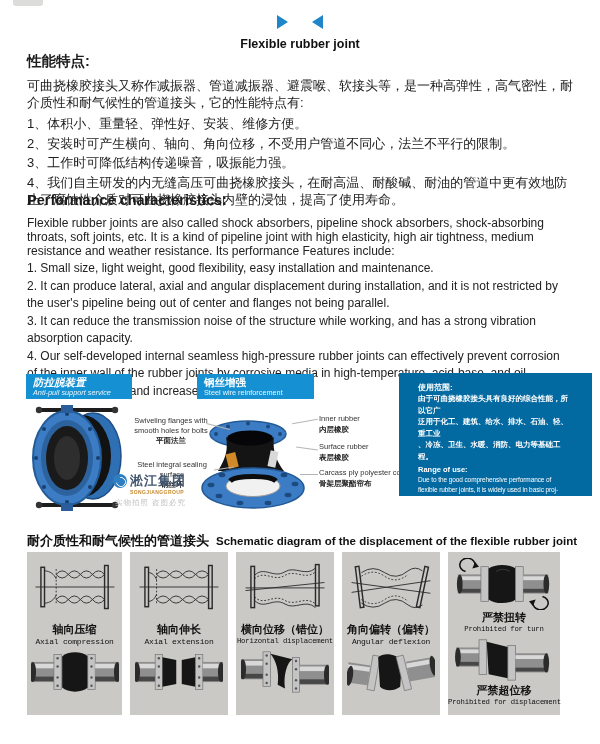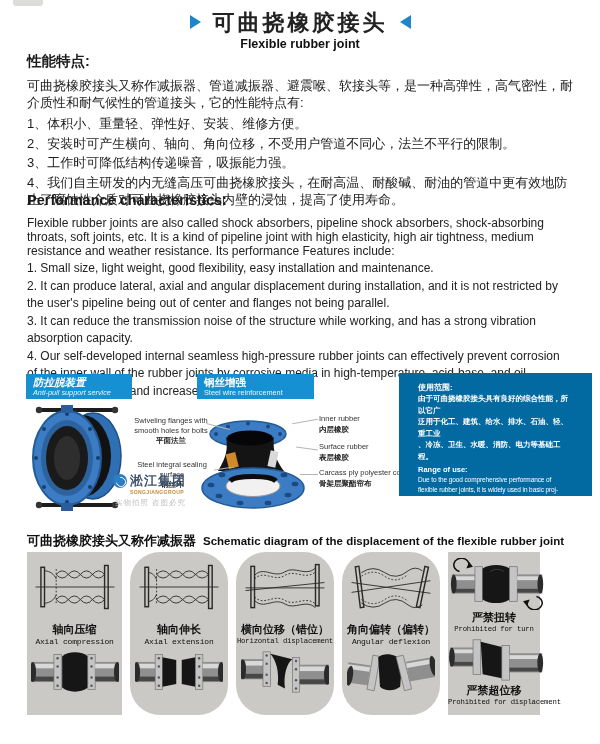--- a/index.html
+++ b/index.html
@@ -62,40 +62,40 @@
   .wm-sub{font-size:5px;font-weight:bold;color:#c78a2e;letter-spacing:.4px;margin-left:17px;margin-top:-1px;}
   .wm-note{font-size:7.5px;color:#c2c2c2;margin-top:3px;margin-left:2px;letter-spacing:1px;}
 
   
   .bottom{position:absolute;left:0;top:531px;width:600px;}
   .diag-heading{margin-left:27px;white-space:nowrap;}
   .dh-cn{font-size:13px;font-weight:bold;color:#111;}
   .dh-en{font-size:11.5px;font-weight:bold;color:#111;margin-left:7px;}
   .panels{position:absolute;left:27px;top:21px;display:flex;gap:8px;}
   .panel{background:#cac9c5;height:163px;box-sizing:border-box;padding-top:9px;text-align:center;}
-  .pw1{width:95px;}.pw2{width:98px;border-radius:30px;}.pw5{width:92px;padding-top:6px;}
+  .pw1{width:95px;}.pw2{width:98px;}.pw5{width:112px;padding-top:6px;}
   .p-cn{font-size:11px;font-weight:bold;color:#111;line-height:13px;margin-top:10px;
         font-family:"DejaVu Serif","Liberation Serif",serif;}
   .p-en{font-size:8px;font-family:"Liberation Mono","DejaVu Sans Mono",monospace;color:#111;
         line-height:11px;white-space:nowrap;letter-spacing:-0.2px;}
   .p-en.small{font-size:7.3px;}
   .p5 .p-cn{margin-top:1px;}
   svg{display:block;margin:0 auto;}
   .draw path,.draw line,.draw rect{stroke:#2a2a2a;fill:none;stroke-width:1.6;}
   .draw .thin{stroke-width:1;}
 </style>
 </head>
 <body>
 
 <div class="page">
   <div class="artifact"></div>
 
   <div class="header">
     <div class="title-row">
-      <span class="tri tri-r"></span><span>可曲挠橡胶接头</span><span class="tri tri-l"></span>
+      <span class="tri tri-r"></span><span class="tri tri-l"></span>
     </div>
     <div class="subtitle">Flexible rubber joint</div>
   </div>
 
   <div class="textblock cnblock">
     <div class="h-cn">性能特点:</div>
     <p class="cn-p">可曲挠橡胶接头又称作减振器、管道减振器、避震喉、软接头等，是一种高弹性，高气密性，耐介质性和耐气候性的管道接头，它的性能特点有:</p>
     <p class="cn-item">1、体积小、重量轻、弹性好、安装、维修方便。</p>
     <p class="cn-item">2、安装时可产生横向、轴向、角向位移，不受用户管道不同心，法兰不平行的限制。</p>
     <p class="cn-item">3、工作时可降低结构传递噪音，吸振能力强。</p>
@@ -218,21 +218,21 @@
 flexible rubber joints, it is widely used in basic proj-
 ects such as chemical industry, construction, water
 supply, drainage, petroleum, light and heavy indus-
 tries, refrigeration, sanitation, plumbing, fire fight-
 ing, and electric power.</div>
     </div>
   </div>
 
   <div class="bottom">
     <div class="diag-heading">
-      <span class="dh-cn">可曲挠橡胶接头又称作减振器</span><span class="dh-en">Schematic diagram of the displacement of the flexible rubber joint</span>
+      <span class="dh-cn">耐介质性和耐气候性的管道接头</span><span class="dh-en">Schematic diagram of the displacement of the flexible rubber joint</span>
     </div>
 
     <div class="panels">
 
       <div class="panel pw1">
         <svg class="draw" width="84" height="52" viewBox="0 0 90 58">
           <rect x="7" y="7" width="4" height="44"></rect>
             <rect x="78" y="5" width="4" height="48"></rect>
           <line class="thin" x1="24" y1="9" x2="24" y2="49" stroke-dasharray="2,2"></line>
           <line class="thin" x1="1" y1="29" x2="89" y2="29"></line>

